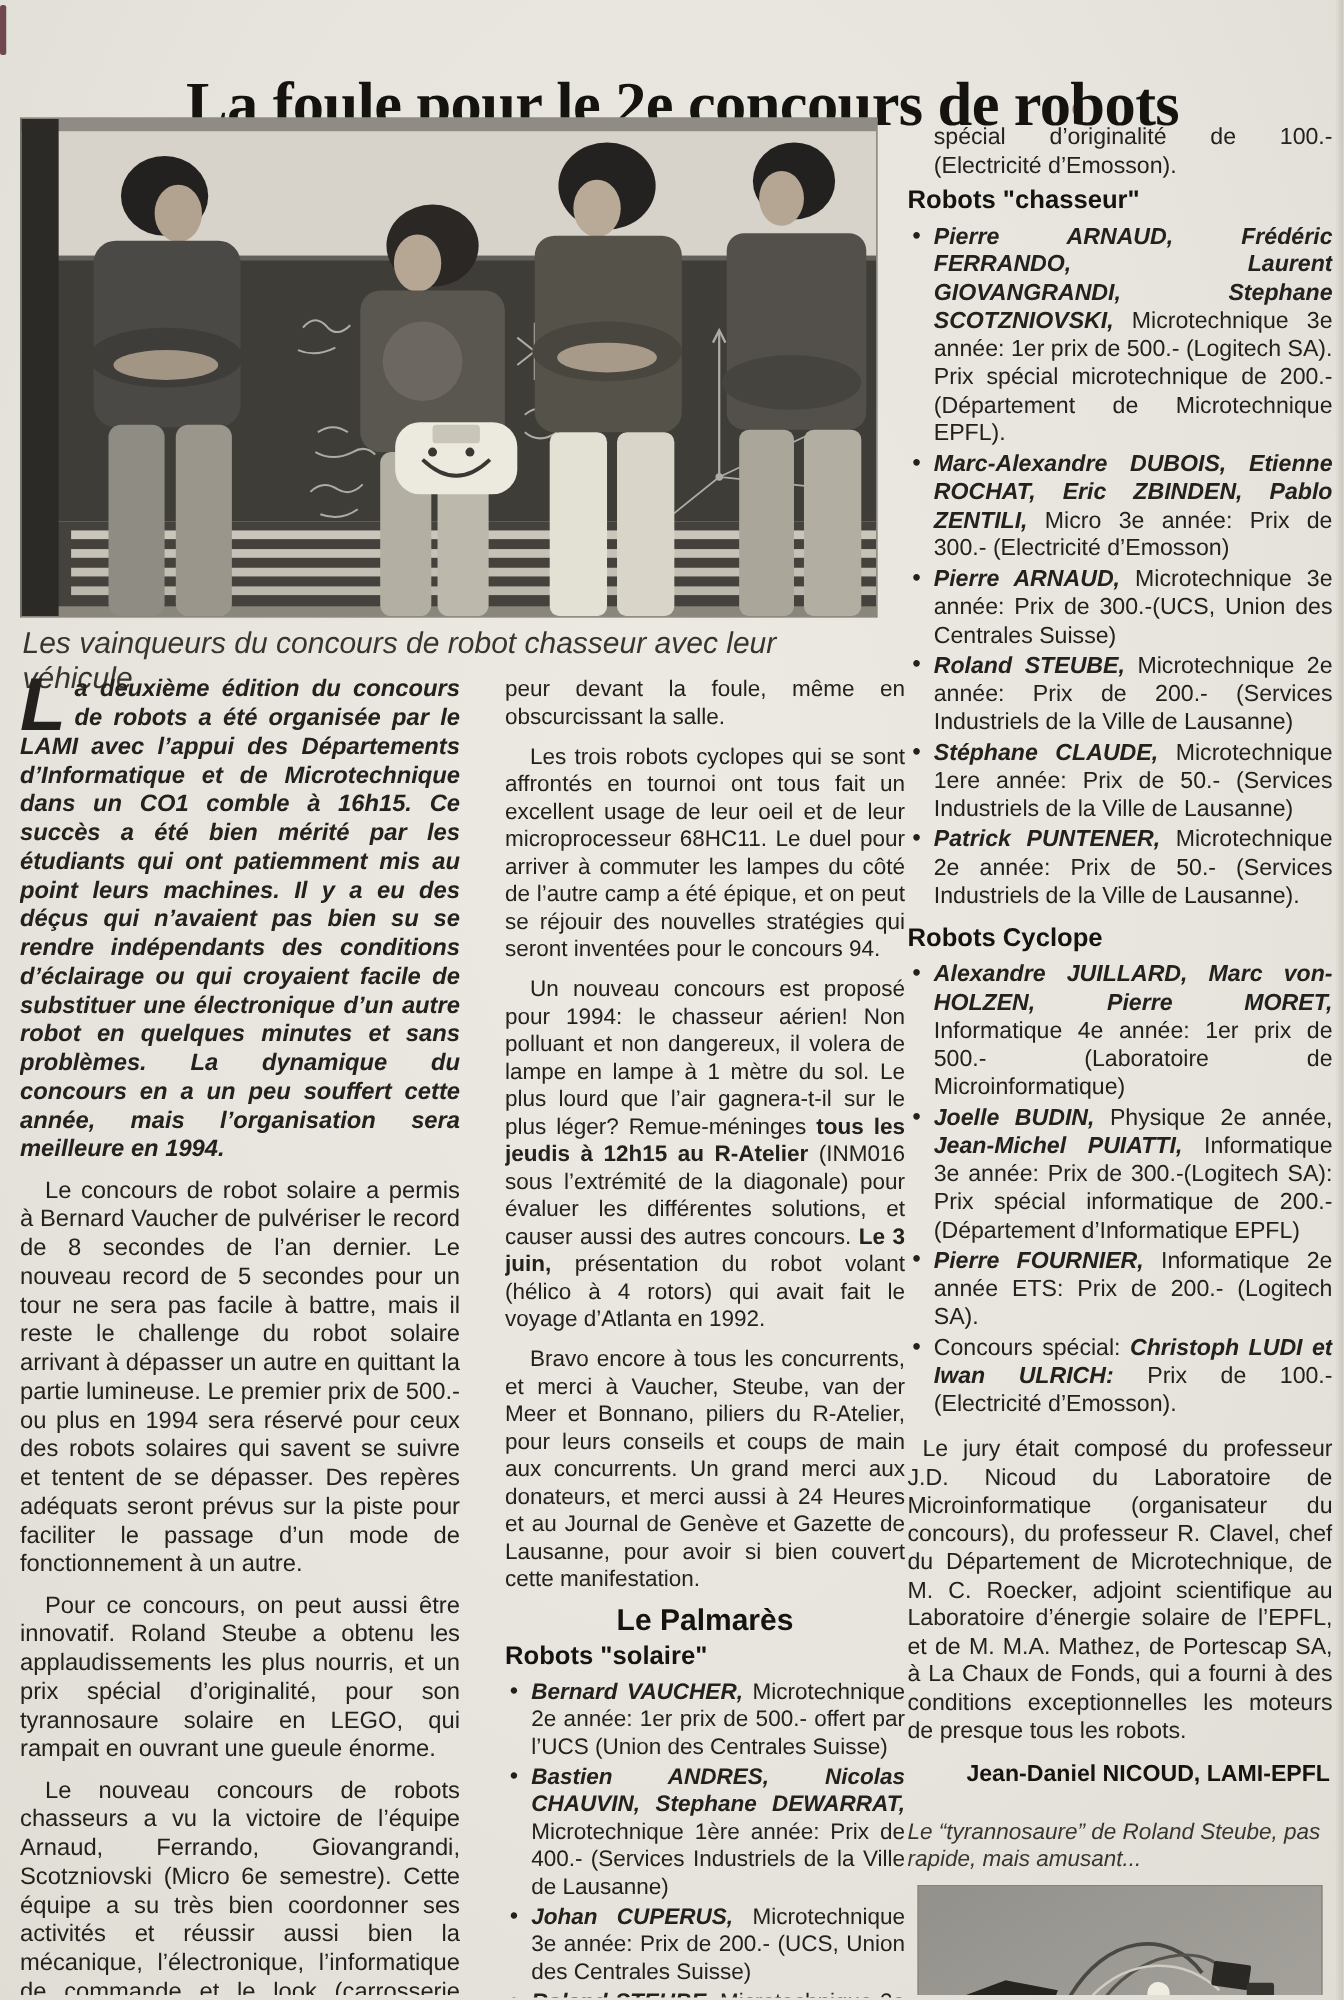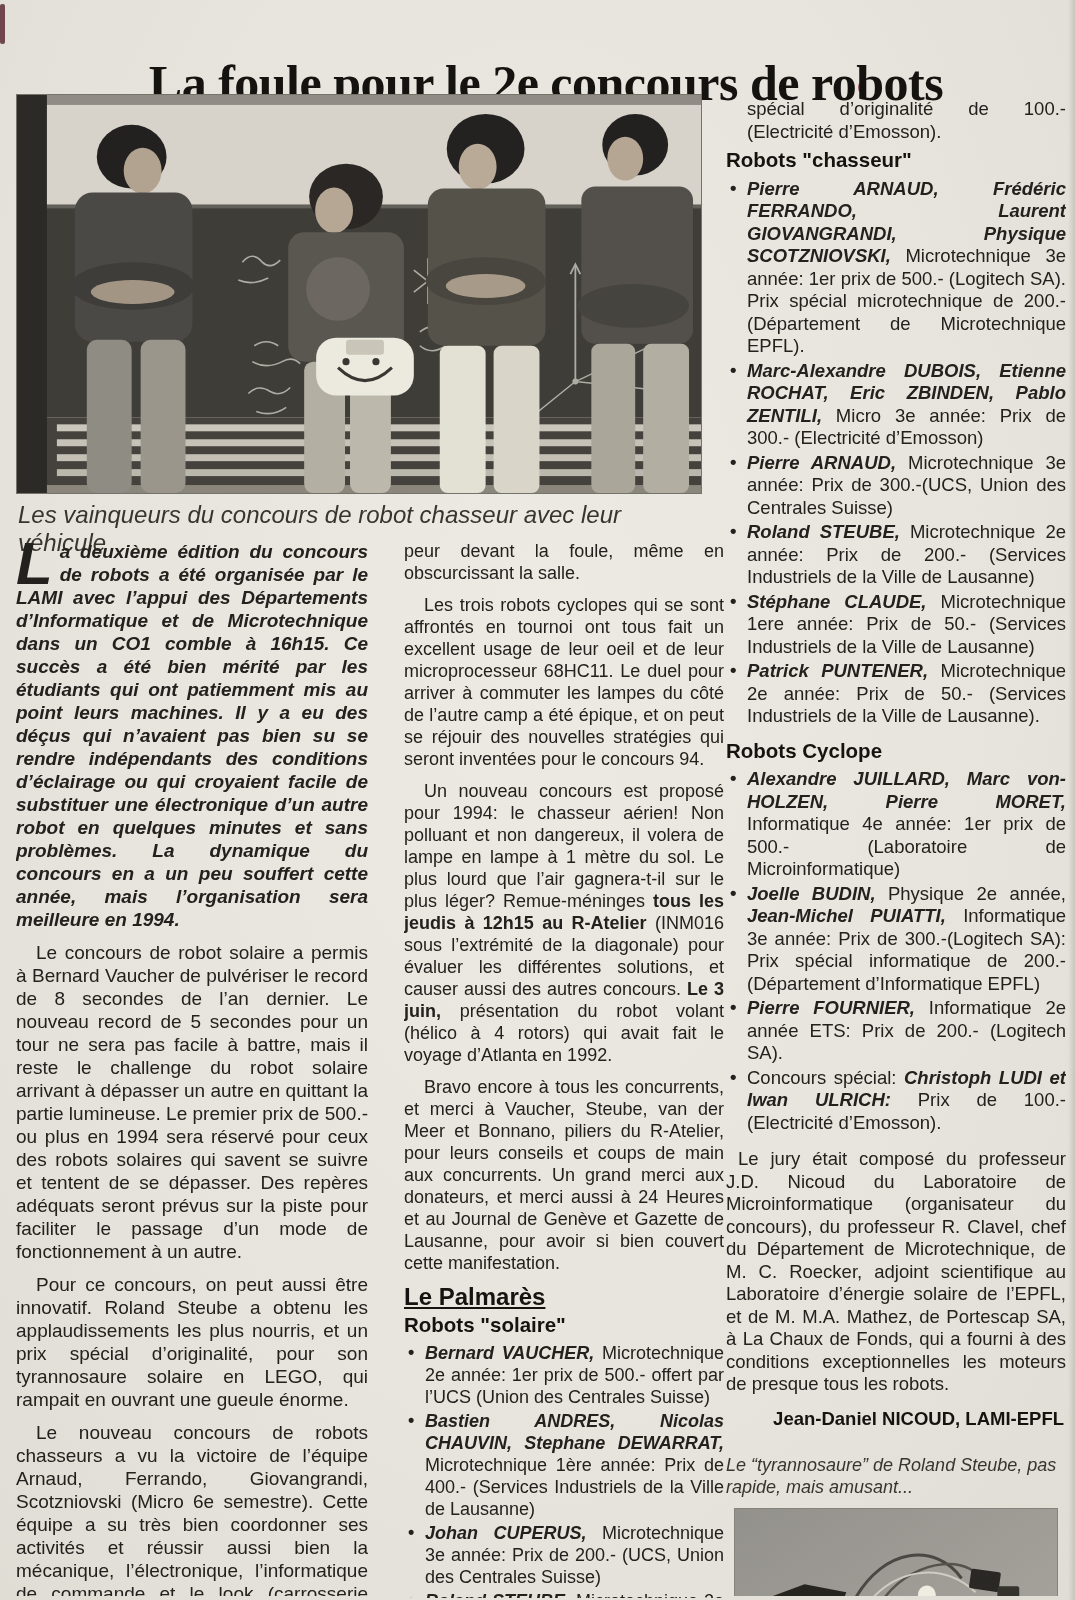--- a/index.html
+++ b/index.html
@@ -34,21 +34,21 @@
   .col{position:absolute;text-align:justify;overflow:hidden;hyphens:auto;}
   .col1{left:16px;top:540px;width:352px;height:1056px;font-size:19px;line-height:23px;}
   .col2{left:404px;top:540px;width:320px;height:1058px;font-size:18px;line-height:22px;}
   .col3{left:726px;top:98px;width:340px;height:1498px;font-size:18.5px;line-height:22.5px;}
 
   p{margin:0 0 10px;}
   .indent{text-indent:20px;}
   .lead{font-weight:bold;font-style:italic;}
   .dropcap{float:left;font-size:60px;line-height:44px;padding:2px 7px 0 0;
     font-weight:bold;font-style:italic;}
-  .h-palmares{text-align:left;font-weight:bold;font-size:24px;margin:12px 0 4px;color:#15130f;text-decoration:underline;}
+  .h-palmares{text-align:center;font-weight:bold;font-size:24px;margin:12px 0 4px;color:#15130f;}
   .h-sub{font-weight:bold;font-size:20.5px;margin:6px 0 6px;text-align:left;color:#15130f;}
   .li{position:relative;padding-left:21px;margin:0 0 2px;}
   .li::before{content:"\2022";position:absolute;left:4px;top:-1px;font-weight:bold;}
   .cont{padding-left:21px;margin-bottom:6px;}
   .jury{text-indent:12px;margin-top:14px;}
   .byline{font-weight:bold;text-align:right;font-size:18.5px;margin:12px 2px 24px 0;color:#15130f;}
   .cap2{font-style:italic;font-size:18px;line-height:22px;margin:0 0 10px;text-align:left;color:#38352f;}
   .photo2{margin-left:8px;width:324px;height:214px;border:1px solid #87837b;
     background:#9b9993;box-sizing:border-box;}
   .photo2 svg{display:block;width:100%;height:100%;}
@@ -162,21 +162,21 @@
     <div class="h-sub">Robots "solaire"</div>
     <div class="li"><span style="font-weight: bold; font-style: italic;">Bernard VAUCHER,</span><span> Microtechnique 2e année: 1er prix de 500.- offert par l’UCS (Union des Centrales Suisse)</span></div>
     <div class="li"><span style="font-weight: bold; font-style: italic;">Bastien ANDRES, Nicolas CHAUVIN, Stephane DEWARRAT,</span><span> Microtechnique 1ère année: Prix de 400.- (Services Industriels de la Ville de Lausanne)</span></div>
     <div class="li"><span style="font-weight: bold; font-style: italic;">Johan CUPERUS,</span><span> Microtechnique 3e année: Prix de 200.- (UCS, Union des Centrales Suisse)</span></div>
     <div class="li"><span style="font-weight: bold; font-style: italic;">Roland STEUBE,</span><span> Microtechnique 2e année: Prix de 100.- (Services Industriels de la Ville de Lausanne). Prix</span></div>
   </div>
 
   <div class="col col3">
     <div class="cont">spécial d’originalité de 100.- (Electricité d’Emosson).</div>
     <div class="h-sub">Robots "chasseur"</div>
-    <div class="li"><span style="font-weight: bold; font-style: italic;">Pierre ARNAUD, Frédéric FERRANDO, Laurent GIOVANGRANDI, Physique SCOTZNIOVSKI,</span><span> Microtechnique 3e année: 1er prix de 500.- (Logitech SA). Prix spécial microtechnique de 200.- (Département de Microtechnique EPFL).</span></div>
+    <div class="li"><span style="font-weight: bold; font-style: italic;">Pierre ARNAUD, Frédéric FERRANDO, Laurent GIOVANGRANDI, Stephane SCOTZNIOVSKI,</span><span> Microtechnique 3e année: 1er prix de 500.- (Logitech SA). Prix spécial microtechnique de 200.- (Département de Microtechnique EPFL).</span></div>
     <div class="li"><span style="font-weight: bold; font-style: italic;">Marc-Alexandre DUBOIS, Etienne ROCHAT, Eric ZBINDEN, Pablo ZENTILI,</span><span> Micro 3e année: Prix de 300.- (Electricité d’Emosson)</span></div>
     <div class="li"><span style="font-weight: bold; font-style: italic;">Pierre ARNAUD,</span><span> Microtechnique 3e année: Prix de 300.-(UCS, Union des Centrales Suisse)</span></div>
     <div class="li"><span style="font-weight: bold; font-style: italic;">Roland STEUBE,</span><span> Microtechnique 2e année: Prix de 200.- (Services Industriels de la Ville de Lausanne)</span></div>
     <div class="li"><span style="font-weight: bold; font-style: italic;">Stéphane CLAUDE,</span><span> Microtechnique 1ere année: Prix de 50.- (Services Industriels de la Ville de Lausanne)</span></div>
     <div class="li"><span style="font-weight: bold; font-style: italic;">Patrick PUNTENER,</span><span> Microtechnique 2e année: Prix de 50.- (Services Industriels de la Ville de Lausanne).</span></div>
     <div class="h-sub" style="margin-top:12px">Robots Cyclope</div>
     <div class="li"><span style="font-weight: bold; font-style: italic;">Alexandre JUILLARD, Marc von-HOLZEN, Pierre MORET,</span><span> Informatique 4e année: 1er prix de 500.- (Laboratoire de Microinformatique)</span></div>
     <div class="li"><span style="font-weight: bold; font-style: italic;">Joelle BUDIN,</span><span> Physique 2e année, </span><span style="font-weight: bold; font-style: italic; margin-top: 38px;">Jean-Michel PUIATTI,</span><span> Informatique 3e année: Prix de 300.-(Logitech SA): Prix spécial informatique de 200.- (Département d’Informatique EPFL)</span></div>
     <div class="li"><span style="font-weight: bold; font-style: italic;">Pierre FOURNIER,</span><span> Informatique 2e année ETS: Prix de 200.- (Logitech SA).</span></div>
     <div class="li"><span>Concours spécial: </span><span style="font-weight: bold; font-style: italic;">Christoph LUDI et Iwan ULRICH:</span><span> Prix de 100.- (Electricité d’Emosson).</span></div>

